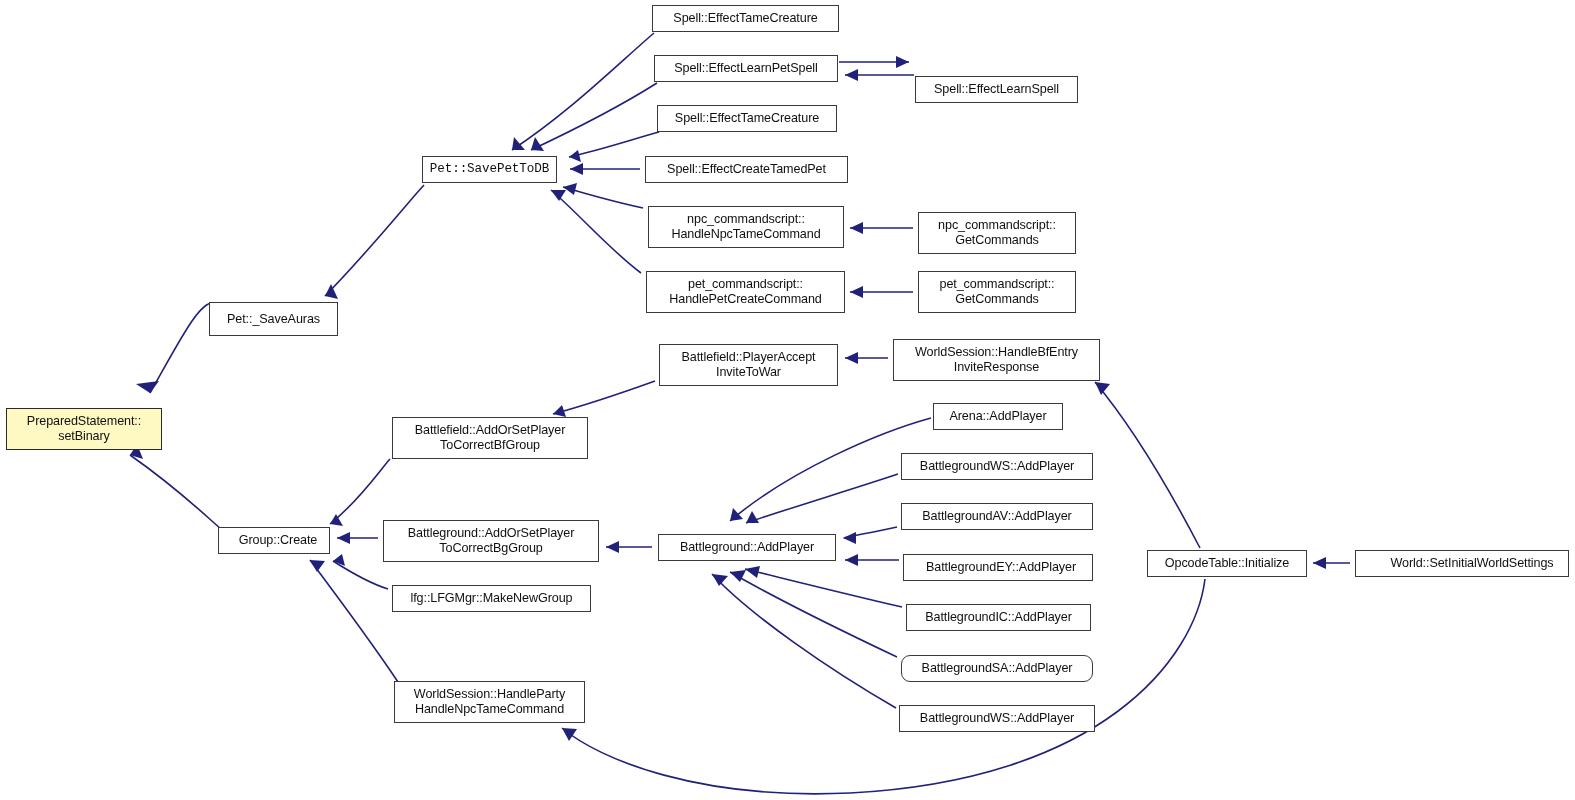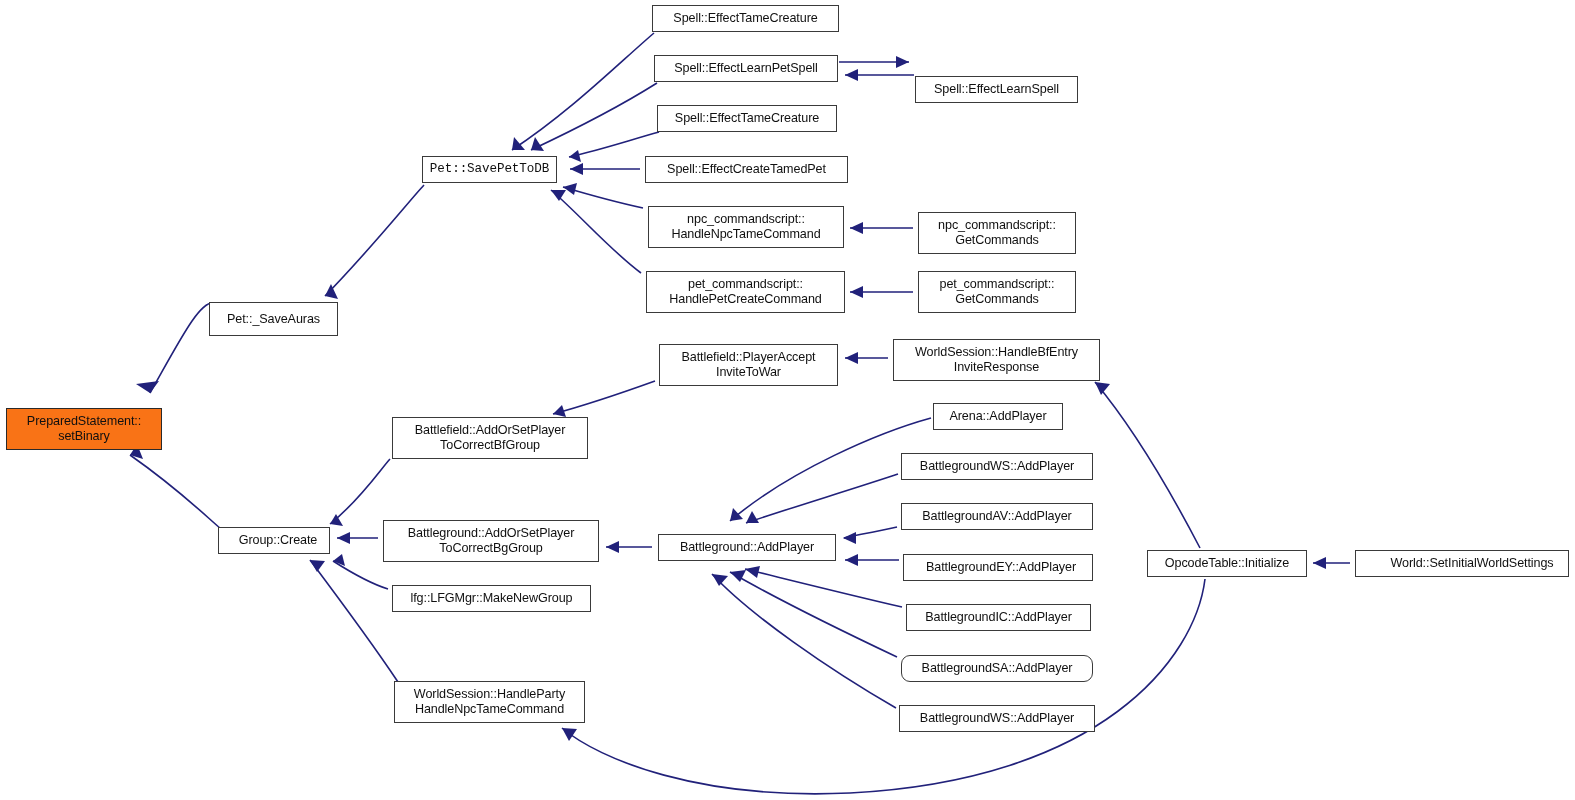--- a/index.html
+++ b/index.html
@@ -40,21 +40,21 @@
     font-size: 12.6px;
     line-height: 15px;
     display: flex;
     align-items: center;
     justify-content: center;
     text-align: center;
     white-space: pre-line;
     letter-spacing: -0.1px;
   }
   .node-box.highlight {
-    background: #f97316;
+    background: #fef9c3;
     border-color: #2a2a2a;
   }
 </style>
 </head>
 <body>
 
 <div id="canvas">
   <svg id="graph-svg" viewBox="0 0 1575 800" xmlns="http://www.w3.org/2000/svg">
       <g>
         <path class="edge-path" d="M 214,303 C 200,300 180,340 150,393"></path>

